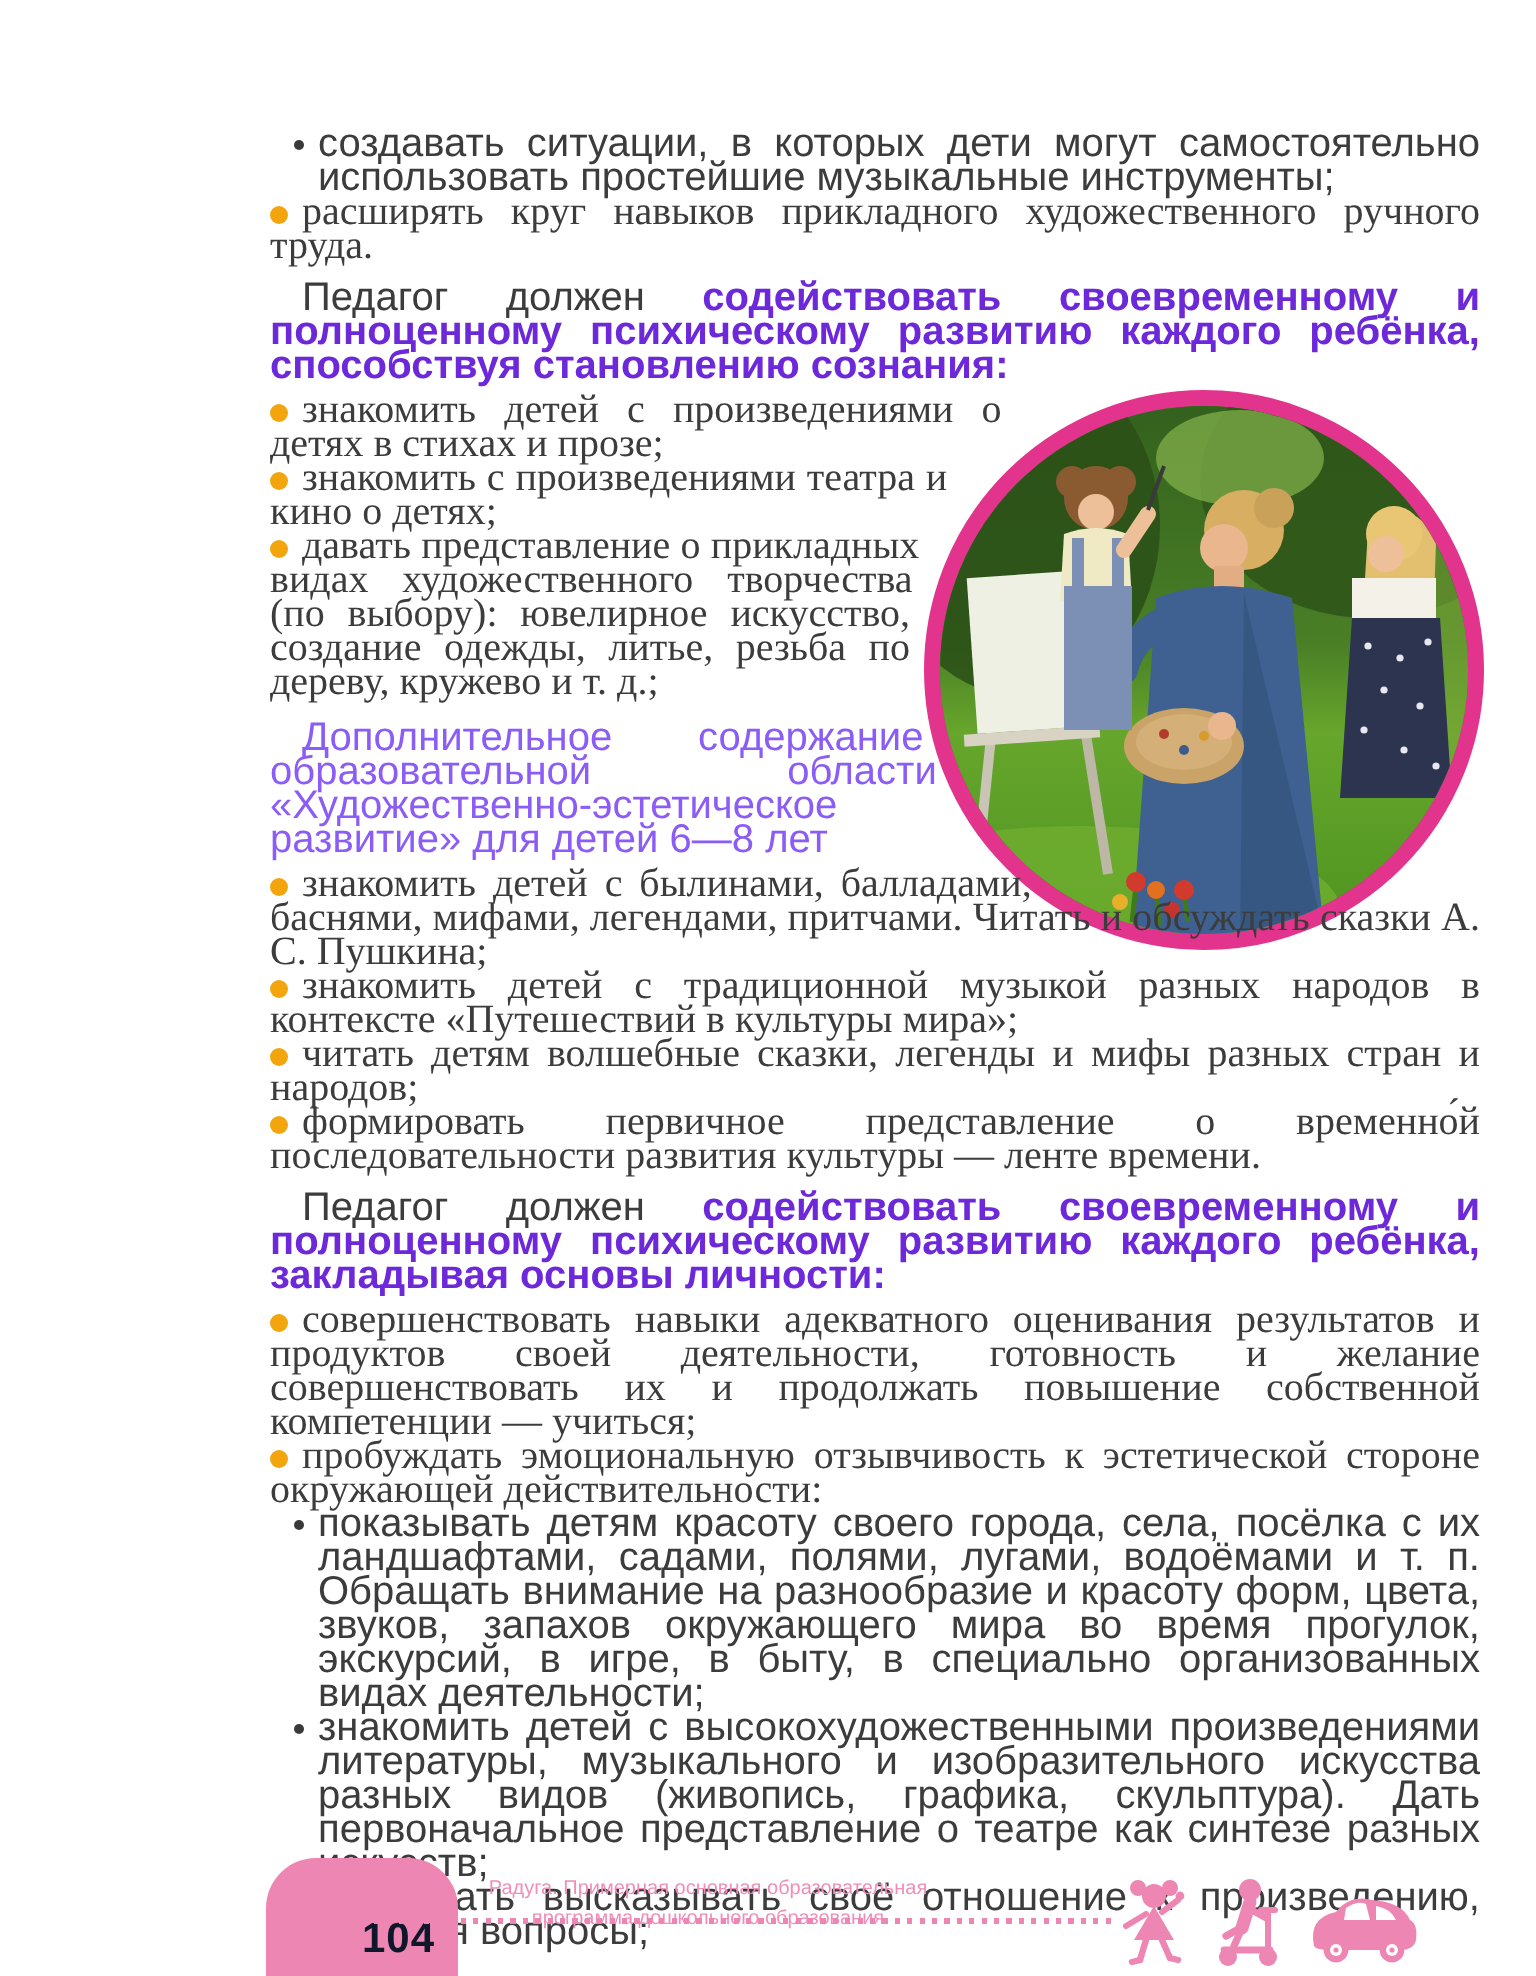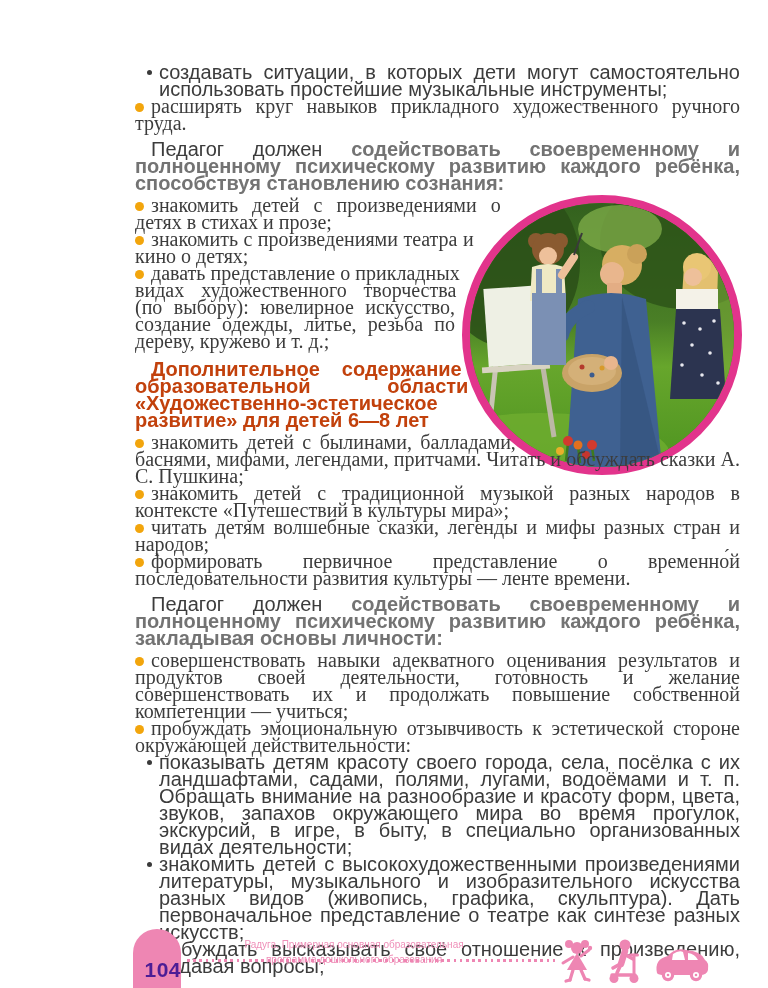--- a/index.html
+++ b/index.html
@@ -17,38 +17,39 @@
     content:"";position:absolute;left:0;top:4.5px;width:9px;height:9px;
     border-radius:50%;background:#f2a50c;
   }
   
   .sub-item{position:relative;padding-left:24px;margin:0;}
   .sub-item::before{
     content:"";position:absolute;left:12px;top:6px;width:5px;height:5px;
     border-radius:50%;background:#3a3a3a;
   }
   .para{margin:9px 0 5px 0;text-indent:16px;}
-  .para b,.h2 b{color:#737373;}
-  .h2{margin:11px 0 5px 0;text-indent:16px;font-weight:bold;color:#c2410c;}
+  .para b,.h2 b{color:#6d28d9;}
+  .h2{margin:11px 0 5px 0;text-indent:16px;font-weight:normal;color:#8b5cf6;}
   
   .photo-float{
     float:right;width:280px;height:280px;margin:-2px -2px -36px 10px;
     shape-outside:circle(50%);shape-margin:8px;
   }
   .photo-ring{
     width:264px;height:264px;border:8px solid #e2348c;border-radius:50%;
     overflow:hidden;background:#4a7f26;
   }
   .photo-ring svg{display:block;}
   
   .page-tab{
     position:absolute;left:133px;top:929px;width:48px;height:59px;
-    background:#ee86b3;border-radius:25px 25px 0 0;color:#4c1d95;
-    font-weight:bold;font-size:21px;text-align:right;line-height:82px;
+    background:#ee86b3;border-radius:25px 25px 0 0;color:#0f172a;
+    font-weight:bold;font-size:21px;text-align:left;line-height:82px;
     letter-spacing:.5px;
+    padding-left:48px;
   }
   .footer-caption{
     position:absolute;left:189px;top:938px;width:330px;
     color:#ef8fb8;font-size:10px;line-height:14.8px;text-align:center;
   }
   .footer-dots{
     position:absolute;left:187px;top:959px;width:372px;height:3px;
     background:repeating-linear-gradient(90deg,#ee86b3 0 2.6px,transparent 2.6px 6.2px);
   }
   .footer-icons{position:absolute;left:558px;top:934px;width:160px;height:50px;display:flex;align-items:flex-end;gap:9px;}

